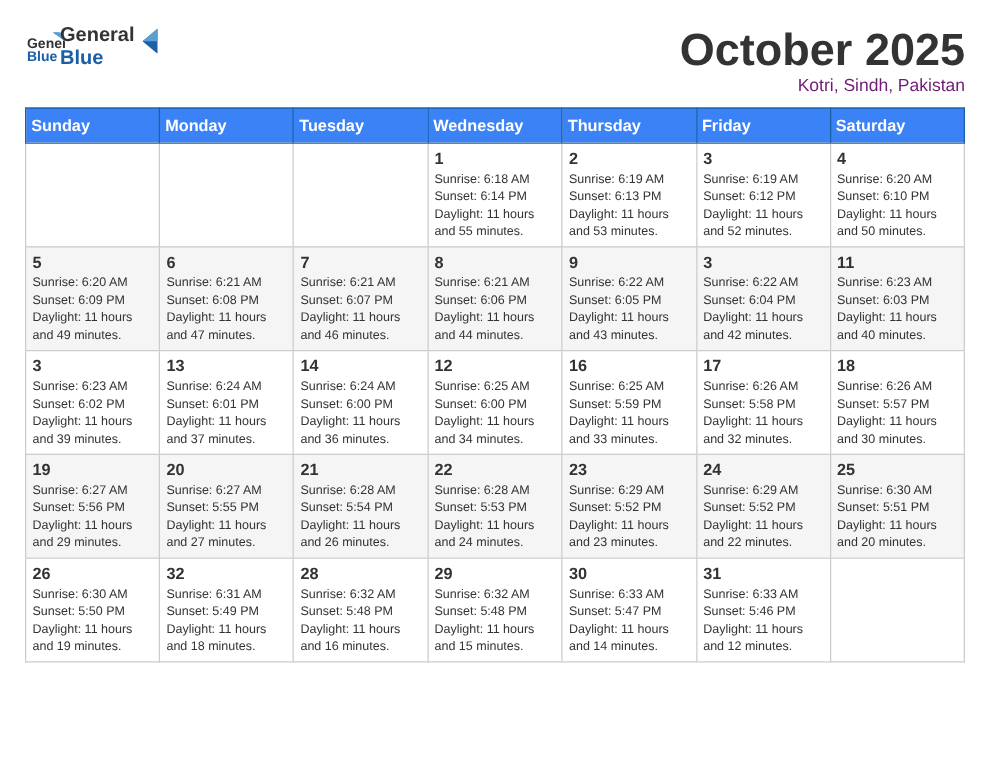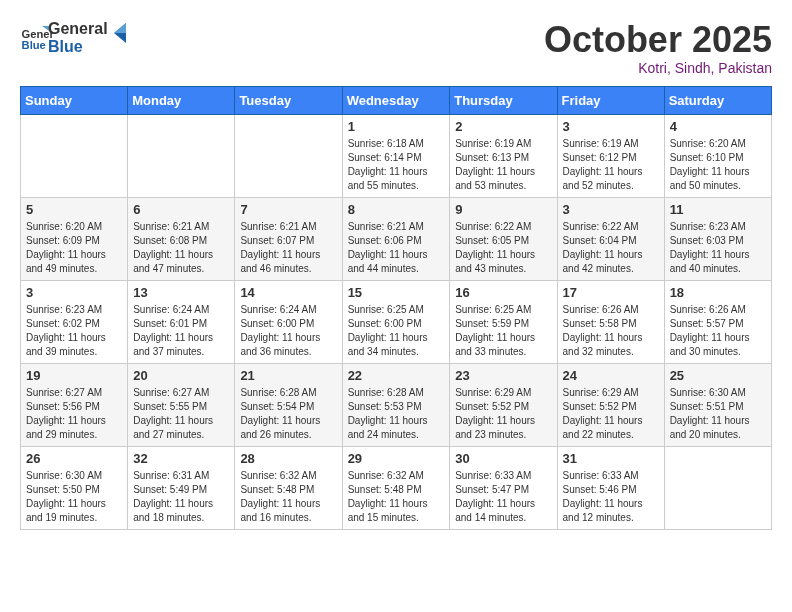--- a/index.html
+++ b/index.html
@@ -222,21 +222,21 @@
 and 37 minutes.</div>
         </td>
         <td>
           <span class="day-number">14</span>
           <div class="day-info" style="white-space: pre-line;">Sunrise: 6:24 AM
 Sunset: 6:00 PM
 Daylight: 11 hours
 and 36 minutes.</div>
         </td>
         <td>
-          <span class="day-number">15</span>
+          <span class="day-number">12</span>
           <div class="day-info" style="white-space: pre-line;">Sunrise: 6:25 AM
 Sunset: 6:00 PM
 Daylight: 11 hours
 and 34 minutes.</div>
         </td>
         <td>
           <span class="day-number">16</span>
           <div class="day-info" style="white-space: pre-line;">Sunrise: 6:25 AM
 Sunset: 5:59 PM
 Daylight: 11 hours

